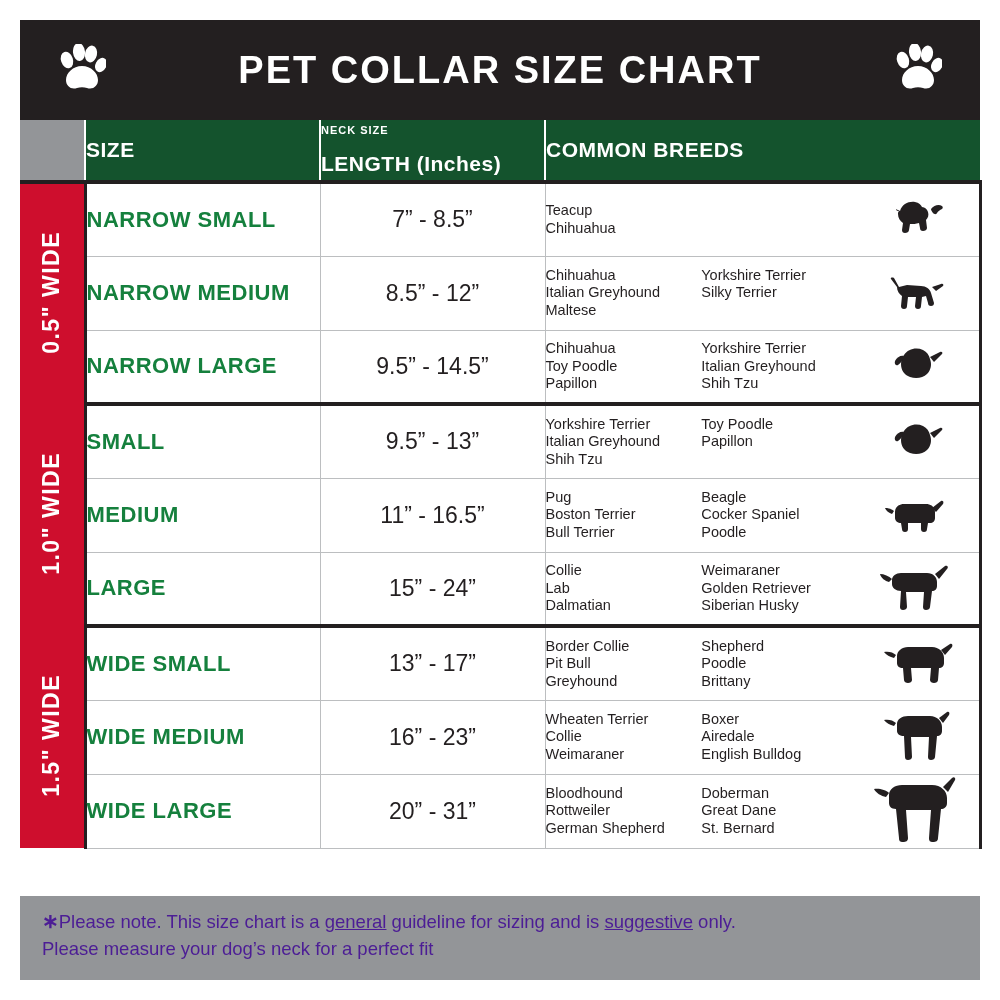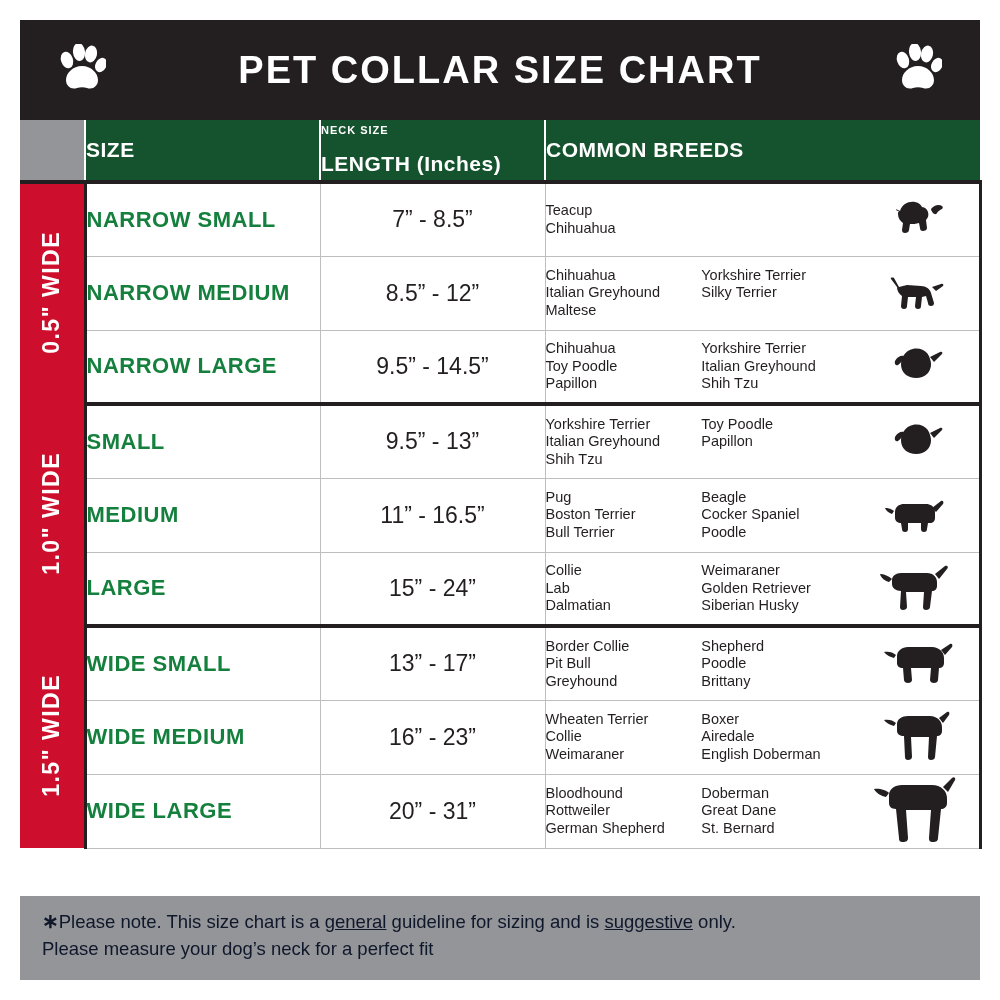--- a/index.html
+++ b/index.html
@@ -141,21 +141,21 @@
   }
 
   
   .footer {
     position: absolute; left: 20px; top: 896px;
     width: 960px; height: 84px;
     background: #939598;
     padding: 12px 22px;
   }
   .footer-line {
-    color: #0f172a;
+    color: #4c1d95;
     font-size: 18.5px;
     line-height: 27px;
   }
   .footer-line u { text-decoration: underline; }
   .star { font-size: 20px; font-weight: bold; }
 </style>
 </head>
 <body>
 
 <div id="page">
@@ -400,21 +400,21 @@
         <td class="cell-breeds">
           <div class="breeds-grid">
             <div class="breeds-col">
               <div>Wheaten Terrier</div>
               <div>Collie</div>
               <div>Weimaraner</div>
             </div>
             <div class="breeds-col">
               <div>Boxer</div>
               <div>Airedale</div>
-              <div>English Doberman</div>
+              <div>English Bulldog</div>
             </div>
           </div>
         </td>
         <td class="cell-icon">
           <div class="icon-holder">
             <svg width="88" height="58" viewBox="0 0 88 58" aria-hidden="true">
               <path fill="#231f20" d="M24 16c0-5 5-8 11-8h22c7 0 12 5 12 11v4c0 3-2 5-5 5l-2 21c0 2-2 3-4 3s-3-1-3-3l1-20H38l1 20c0 2-2 3-4 3s-3-1-3-3l-1-21c-4 0-7-2-7-5z"></path>
               <path fill="#231f20" d="M66 10l8-6c2-1 3 1 2 3l-6 8z"></path>
               <path fill="#231f20" d="M21 18c-4-1-8-3-10-6 4-1 9 0 12 3z"></path>
             </svg>

